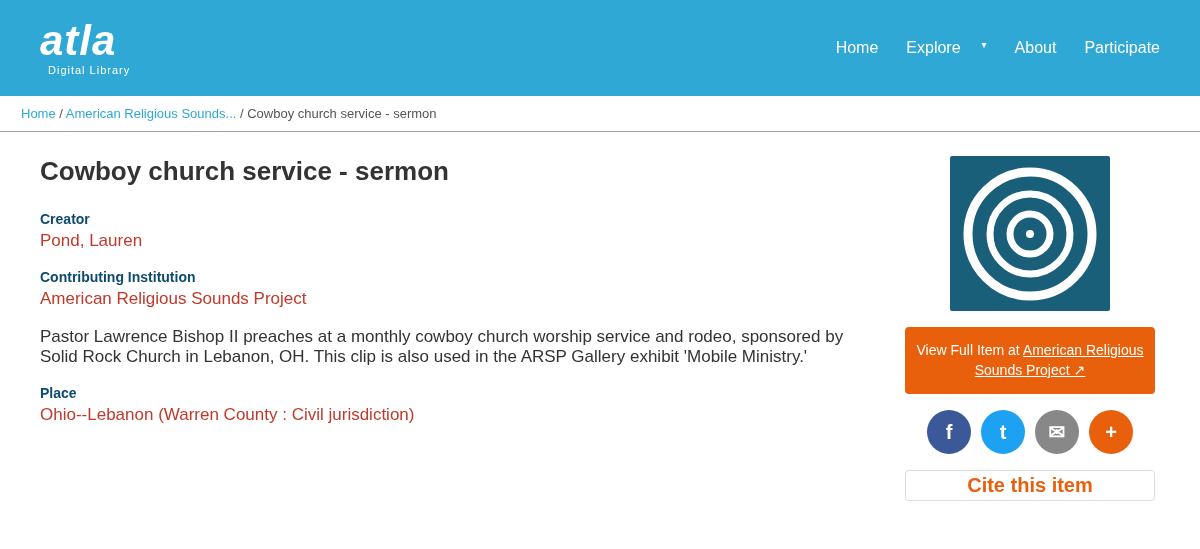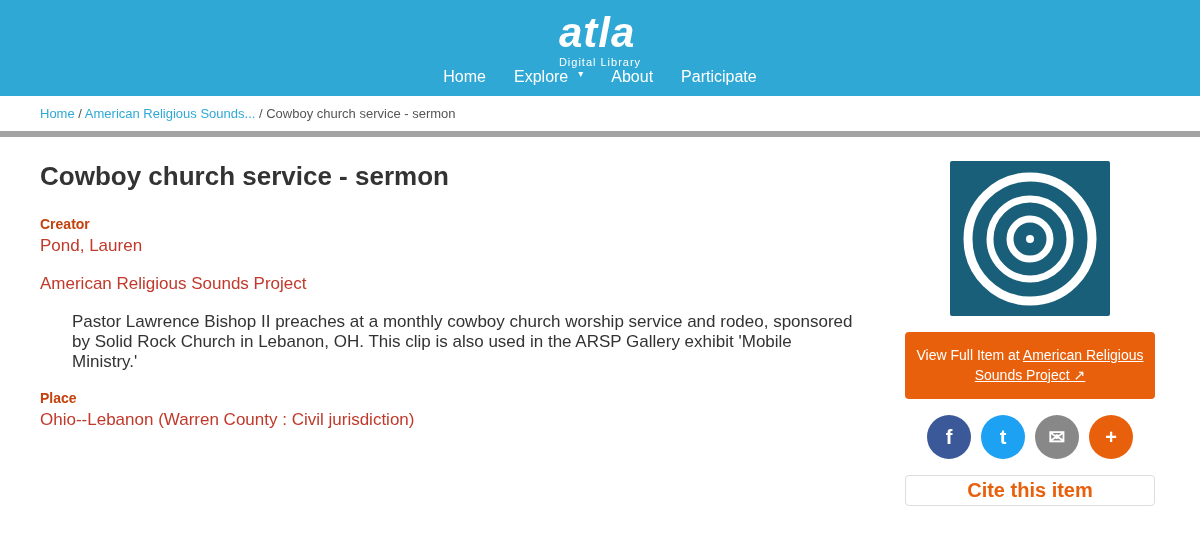--- a/index.html
+++ b/index.html
@@ -6,68 +6,68 @@
     body { font-family: Arial, sans-serif; font-size: 14px; color: #333; background: #fff; }
 
     
     .header {
       background-color: #2fa8d5;
       padding: 12px 40px;
       display: flex;
       align-items: center;
       justify-content: space-between;
       height: 96px;
-      flex-direction: column;
     }
     .logo-area {
       display: flex;
       flex-direction: column;
       align-items: flex-start;
     }
     .logo-text {
       font-size: 42px;
       font-weight: bold;
       color: #fff;
       letter-spacing: 1px;
       line-height: 1;
       font-style: italic;
     }
     .logo-sub {
       font-size: 11px;
       color: #fff;
       letter-spacing: 1px;
       margin-top: 2px;
+      margin-left: 8px;
     }
     .nav {
       display: flex;
       align-items: center;
       gap: 28px;
     }
     .nav a {
       color: #fff;
       text-decoration: none;
       font-size: 16px;
       cursor: pointer;
     }
     .nav .explore {
       display: flex;
       align-items: flex-start;
-      gap: 10px;
+      gap: 21px;
     }
     .nav .explore .caret {
       font-size: 10px;
     }
 
     
     .breadcrumb {
-      padding: 10px 40px;
+      padding: 10px 21px;
       font-size: 13px;
       color: #555;
       background: #fff;
-      border-bottom: 6px solid #a3a3a3;
+      border-bottom: 1px solid #a3a3a3;
     }
     .breadcrumb a {
       color: #2fa8d5;
       text-decoration: none;
     }
     .breadcrumb span { color: #555; }
 
     
     .main {
       padding: 24px 40px;
@@ -82,32 +82,31 @@
       font-weight: bold;
       color: #333;
       margin-bottom: 24px;
     }
     .meta-section {
       margin-bottom: 18px;
     }
     .meta-label {
       font-size: 14px;
       font-weight: bold;
-      color: #c2410c;
+      color: #0c4a6e;
       margin-bottom: 4px;
     }
     .meta-value {
       font-size: 17px;
       color: #c0392b;
       cursor: pointer;
     }
     .meta-value.plain {
       color: #333;
       cursor: default;
-      margin-left: 32px;
     }
 
     
     .content-right {
       width: 260px;
       flex-shrink: 0;
       display: flex;
       flex-direction: column;
       align-items: center;
       gap: 16px;
@@ -218,20 +217,21 @@
 
     <div class="meta-section">
       <div class="meta-label">Creator</div>
       <div class="meta-value">Pond, Lauren</div>
     </div>
 
     <div class="meta-section">
     </div>
 
     <div class="meta-section">
+      <div class="meta-label">Contributing Institution</div>
       <div class="meta-value">American Religious Sounds Project</div>
     </div>
 
     <div class="meta-section">
       <div class="meta-value plain">Pastor Lawrence Bishop II preaches at a monthly cowboy church worship service and rodeo, sponsored by Solid Rock Church in Lebanon, OH. This clip is also used in the ARSP Gallery exhibit 'Mobile Ministry.'</div>
     </div>
 
 
     <div class="meta-section">
       <div class="meta-label">Place</div>

